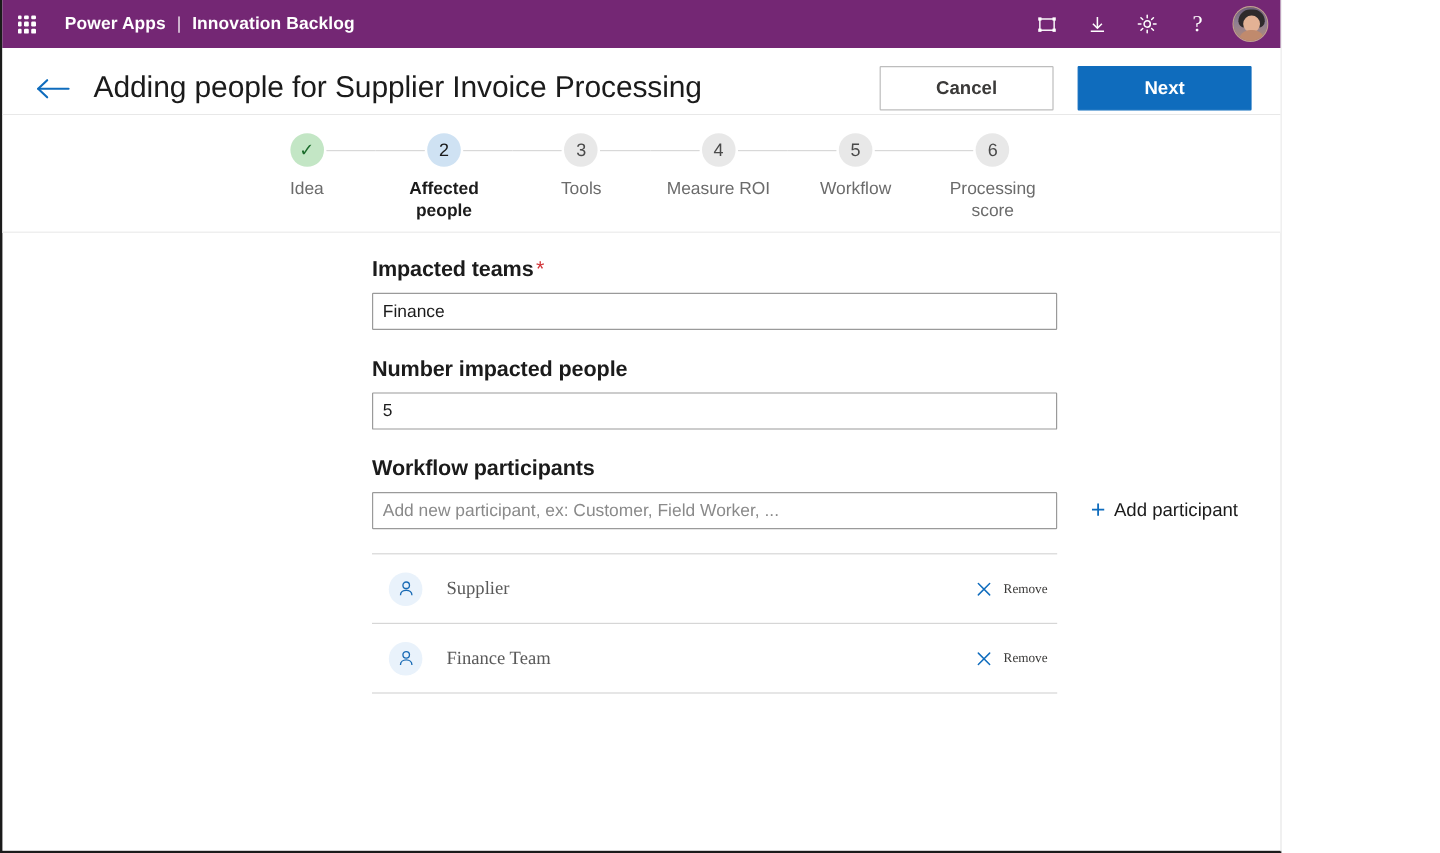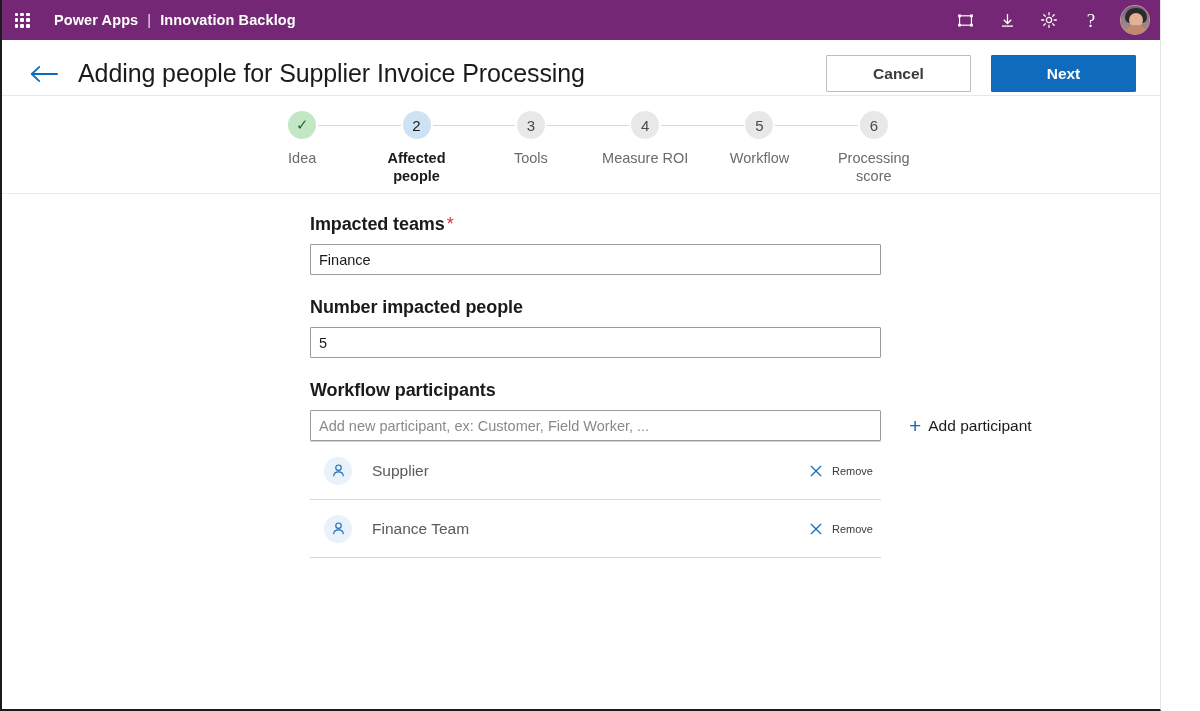--- a/index.html
+++ b/index.html
@@ -11,21 +11,21 @@
   }
 
   body {
     font-family: "Liberation Sans", sans-serif;
     background: #ffffff;
     color: #201f1e;
     -webkit-font-smoothing: antialiased;
   }
 
   .app-frame {
-    width: 1161px;
+    width: 1068px;
     height: 711px;
     position: relative;
     background: #ffffff;
     border-left: 2px solid #1b1b1b;
     border-bottom: 2px solid #1b1b1b;
     border-right: 1px solid #e6e6e6;
   }
 
   
   .suite-bar {
@@ -320,20 +320,22 @@
     color: #0f6cbd;
     font-size: 21px;
     line-height: 1;
     margin-right: 7px;
     font-weight: 300;
   }
 
   
   .participant-list {
     width: 571px;
+    margin-top: 20px;
+    font-family: Liberation Serif, serif;
   }
   .p-divider {
     height: 1px;
     background: #d6d6d6;
     width: 100%;
   }
   .participant-row {
     height: 57px;
     display: flex;
     align-items: center;

